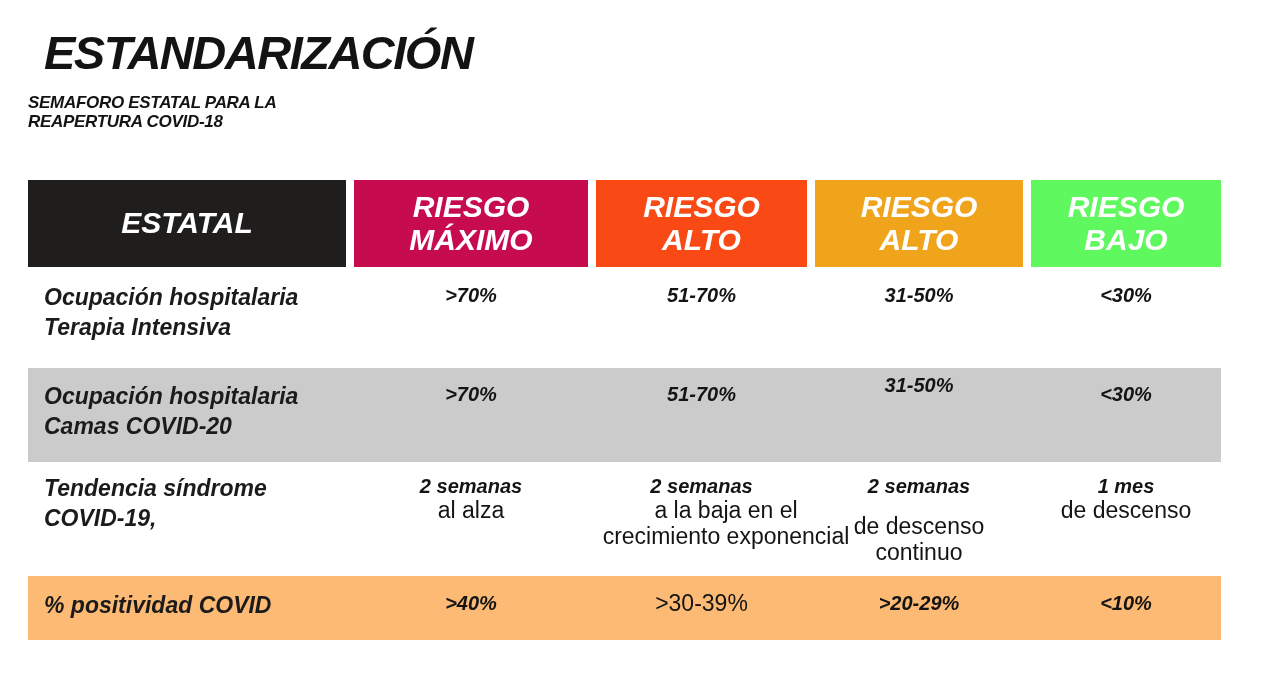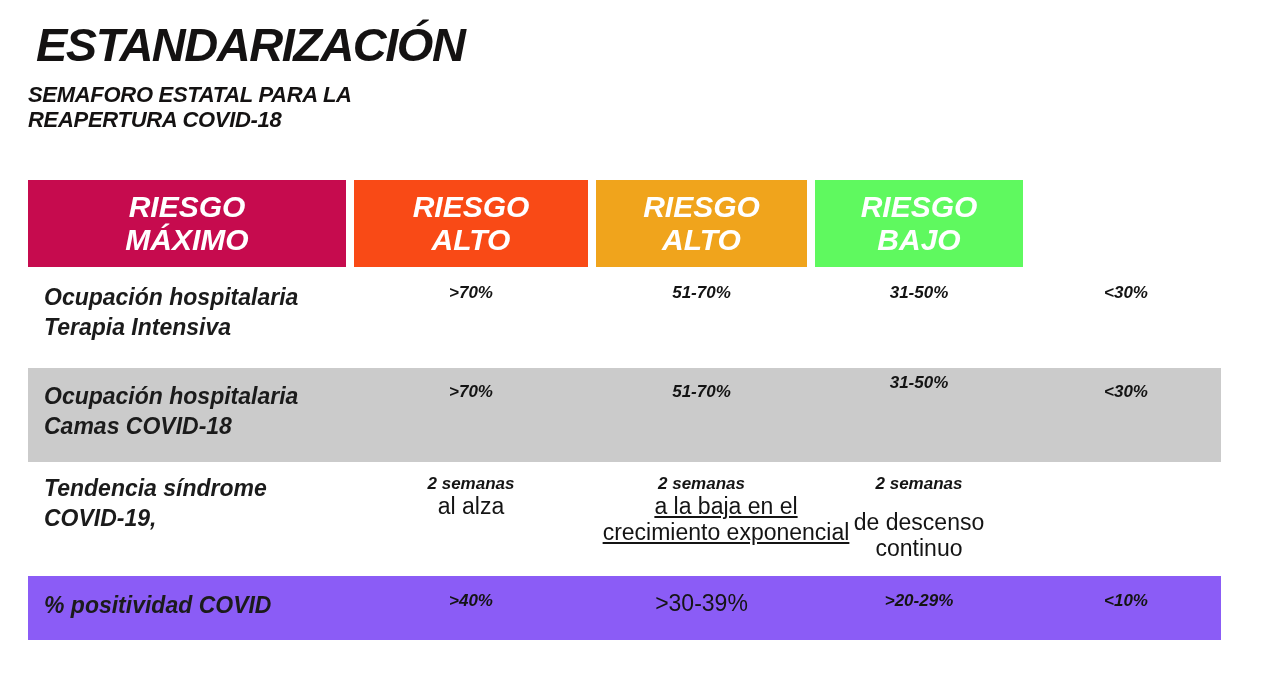--- a/index.html
+++ b/index.html
@@ -2,44 +2,44 @@
 <html><head>
 <meta charset="utf-8">
 <style>
   html,body{margin:0;padding:0;}
   body{
     width:1261px;height:679px;background:#ffffff;position:relative;
     font-family:"Liberation Sans",sans-serif;color:#1b1b1b;overflow:hidden;
   }
   .titles{position:absolute;left:28px;top:12px;}
   .titles h1{
-    margin:8px;font-size:47px;font-weight:bold;font-style:italic;
+    margin:16px;font-size:47px;font-weight:bold;font-style:italic;
     letter-spacing:-1.5px;color:#141212;line-height:1.05;
   }
-  .subtitle{margin-top:14px;font-size:22px;font-weight:bold;font-style:italic;
+  .subtitle{margin-top:14px;font-size:17px;font-weight:bold;font-style:italic;
     color:#141212;line-height:1.12;letter-spacing:-0.3px;}
 
   .table{position:absolute;left:28px;top:180px;width:1193px;}
   .grid{display:grid;grid-template-columns:318px 234px 211px 208px 190px;column-gap:8px;}
 
   .header-row{height:87px;}
   .hcell{
     display:flex;flex-direction:column;align-items:center;justify-content:center;
     color:#ffffff;font-weight:bold;font-style:italic;font-size:30px;line-height:1.08;
     text-align:center;letter-spacing:0;
   }
   .hcell span{display:block;}
 
   .row{width:100%;}
   .lcell{padding-left:16px;text-align:left;}
   .lbl{display:block;font-size:23px;font-weight:bold;font-style:italic;line-height:1.3;color:#1b1b1b;}
   .vcell{text-align:center;}
-  .strong{display:block;font-size:17px;font-weight:bold;font-style:italic;line-height:1.2;color:#141414;}
+  .strong{display:block;font-size:20px;font-weight:bold;font-style:italic;line-height:1.2;color:#141414;}
   .normal{display:block;font-size:23px;font-weight:normal;font-style:normal;line-height:1.12;color:#141414;}
-  .w260{width:260px;margin:0 auto;text-decoration:underline;}
+  .w260{width:260px;margin:0 auto;}
   .w140{width:150px;margin:16px auto;}
   .raise{transform:translateY(-9px);}
 
   .r1{height:101px;}
   .r1 .lcell,.r1 .vcell{padding-top:16px;}
   .r2{height:94px;}
   .r2 .lcell,.r2 .vcell{padding-top:14px;}
   .r3{height:114px;}
   .r3 .lcell,.r3 .vcell{padding-top:12px;}
   .r4{height:64px;}
@@ -54,20 +54,24 @@
     <h1>ESTANDARIZACIÓN</h1>
     <div class="subtitle">
       <div>SEMAFORO ESTATAL PARA LA</div>
       <div>REAPERTURA COVID-18</div>
     </div>
   </header>
 
   <div class="table">
 
     <div class="grid header-row">
+      <div class="hcell" style="background: rgb(32, 29, 29);">
+        <span>ESTATAL</span>
+        <span></span>
+      </div>
       <div class="hcell" style="background: rgb(198, 11, 78);">
         <span>RIESGO</span>
         <span>MÁXIMO</span>
       </div>
       <div class="hcell" style="background: rgb(249, 74, 22);">
         <span>RIESGO</span>
         <span>ALTO</span>
       </div>
       <div class="hcell" style="background: rgb(240, 164, 28);">
         <span>RIESGO</span>
@@ -98,21 +102,21 @@
       </div>
       <div class="vcell">
         <span class="strong">&lt;30%</span>
         <span class="normal"></span>
       </div>
     </div>
 
     <div class="grid row r2" style="background: rgb(203, 203, 203);">
       <div class="lcell">
         <span class="lbl">Ocupación hospitalaria</span>
-        <span class="lbl">Camas COVID-18</span>
+        <span class="lbl">Camas COVID-20</span>
       </div>
       <div class="vcell">
         <span class="strong">&gt;70%</span>
         <span class="normal"></span>
       </div>
       <div class="vcell">
         <span class="strong">51-70%</span>
         <span class="normal"></span>
       </div>
       <div class="vcell raise">
@@ -135,23 +139,27 @@
         <span class="normal">al alza</span>
       </div>
       <div class="vcell">
         <span class="strong">2 semanas</span>
         <span class="normal w260">a la baja en el crecimiento exponencial</span>
       </div>
       <div class="vcell">
         <span class="strong">2 semanas</span>
         <span class="normal w140">de descenso continuo</span>
       </div>
+      <div class="vcell">
+        <span class="strong">1 mes</span>
+        <span class="normal">de descenso</span>
+      </div>
     </div>
 
-    <div class="grid row r4" style="background: #8b5cf6;">
+    <div class="grid row r4" style="background: #fdba74;">
       <div class="lcell">
         <span class="lbl">% positividad COVID</span>
       </div>
       <div class="vcell">
         <span class="strong">&gt;40%</span>
         <span class="normal"></span>
       </div>
       <div class="vcell">
         <span class="strong"></span>
         <span class="normal">&gt;30-39%</span>

